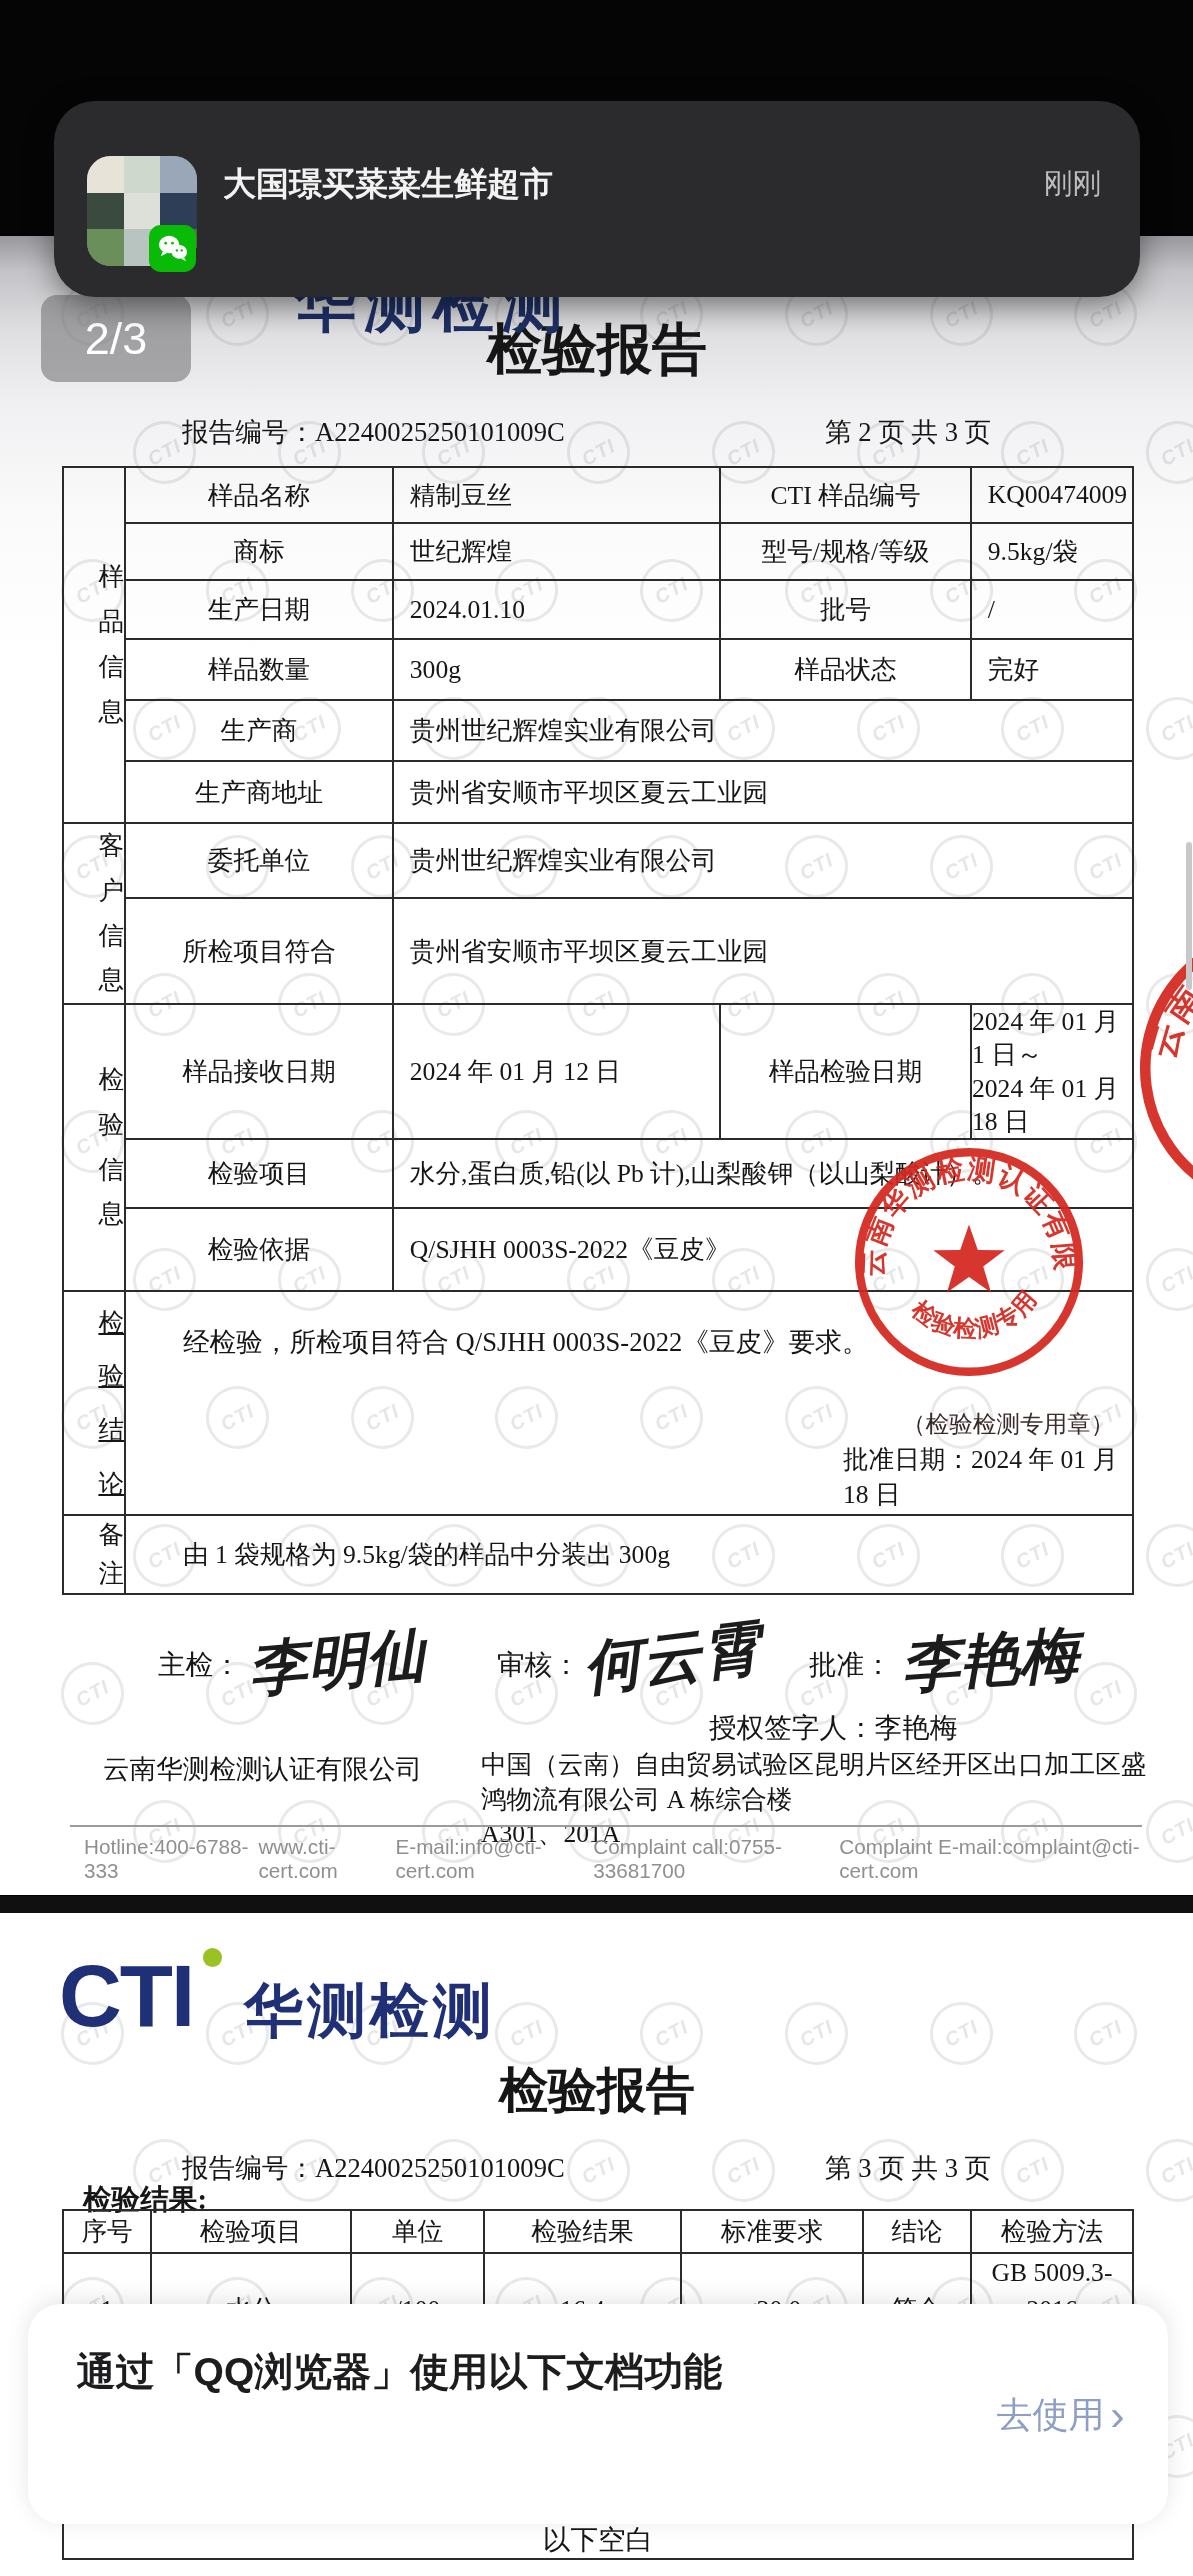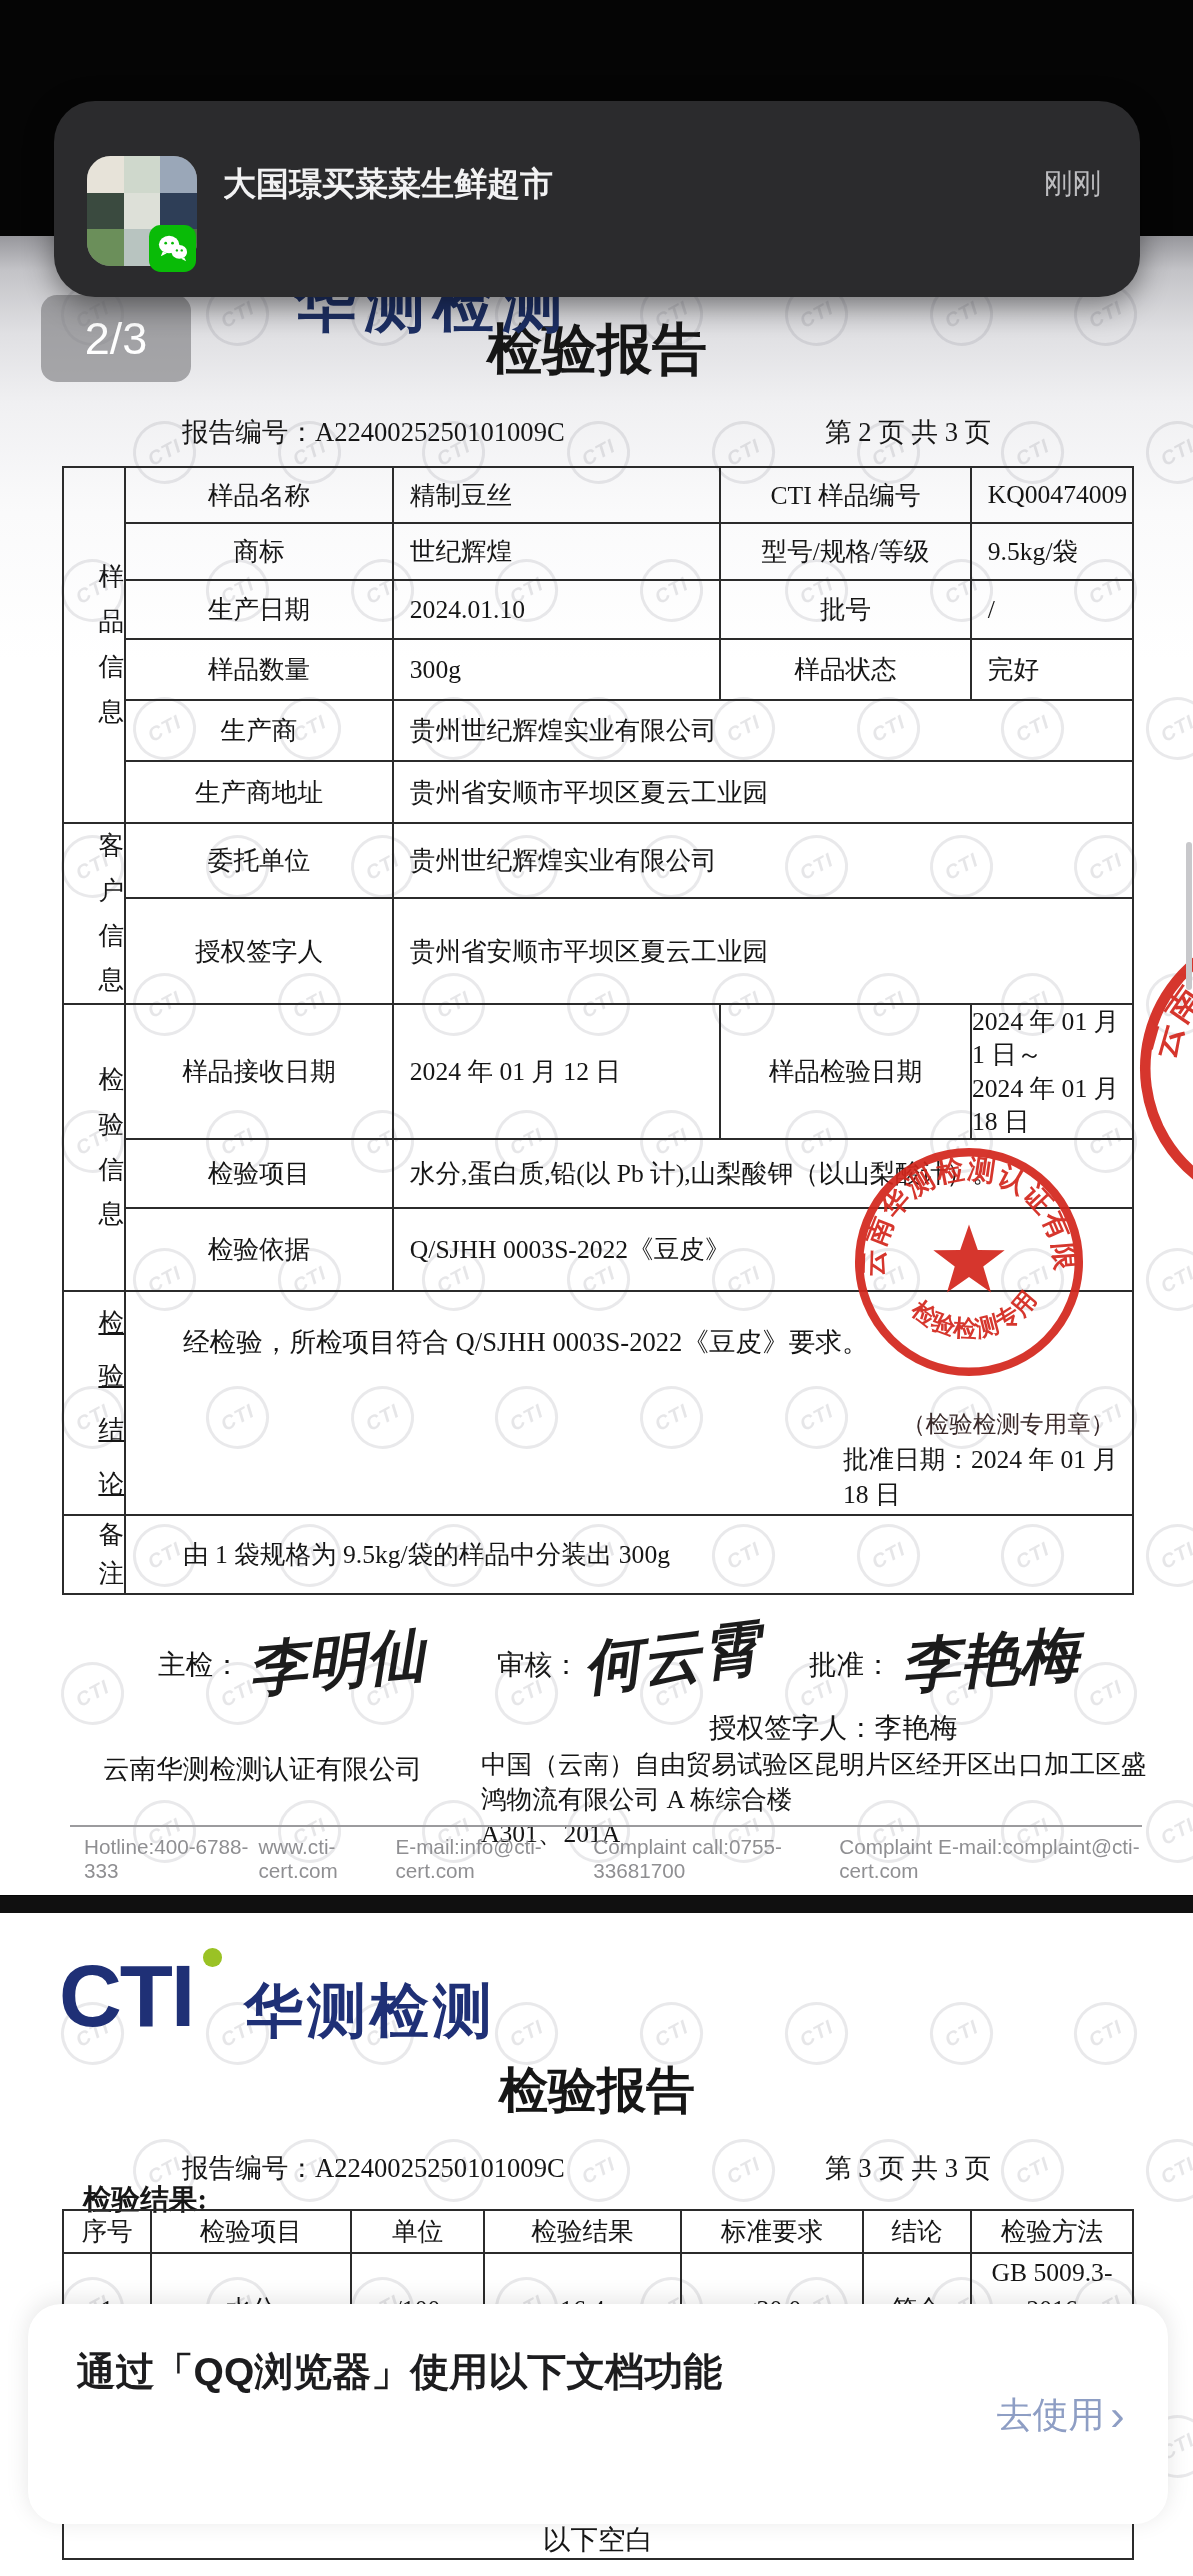--- a/index.html
+++ b/index.html
@@ -290,21 +290,21 @@
     <tr class="h63">
       <td class="lbl">生产商地址</td>
       <td class="val" colspan="3">贵州省安顺市平坝区夏云工业园</td>
     </tr>
     <tr class="h48">
       <th class="vhead" rowspan="2"><span>客户信息</span></th>
       <td class="lbl">委托单位</td>
       <td class="val" colspan="3">贵州世纪辉煌实业有限公司</td>
     </tr>
     <tr class="h67">
-      <td class="lbl">授权签字人</td>
+      <td class="lbl">所检项目符合</td>
       <td class="val" colspan="3">贵州省安顺市平坝区夏云工业园</td>
     </tr>
     <tr class="h63">
       <th class="vhead" rowspan="3"><span>检验信息</span></th>
       <td class="lbl">样品接收日期</td>
       <td class="val">2024 年 01 月 12 日</td>
       <td class="lbl">样品检验日期</td>
       <td class="dcell2">
         <div>2024 年 01 月 1 日～</div>
         <div>2024 年 01 月 18 日</div>

